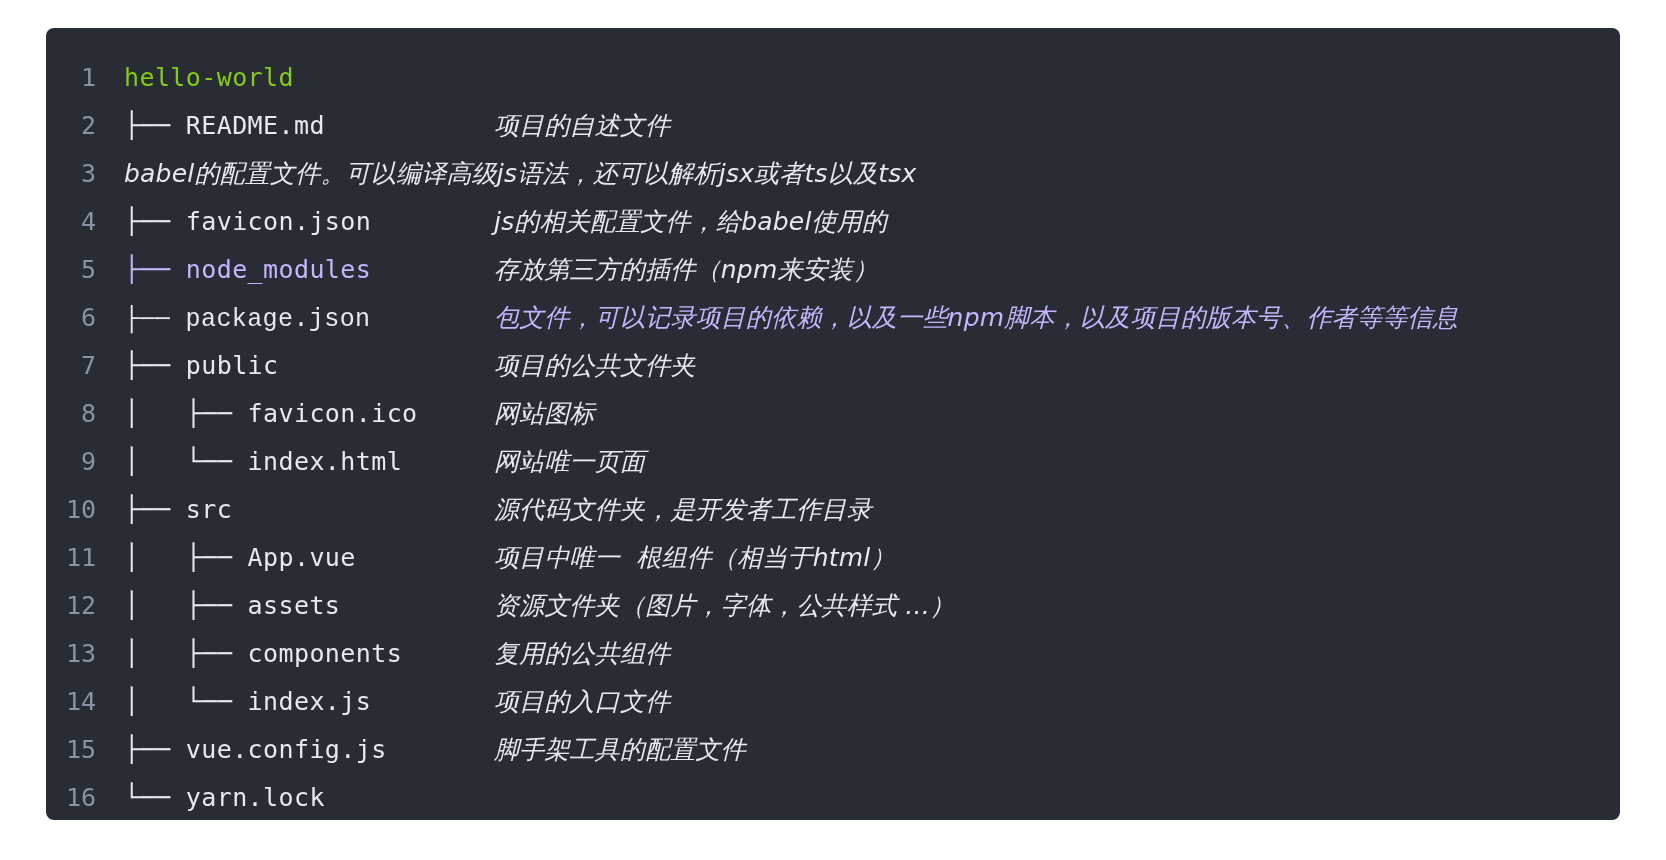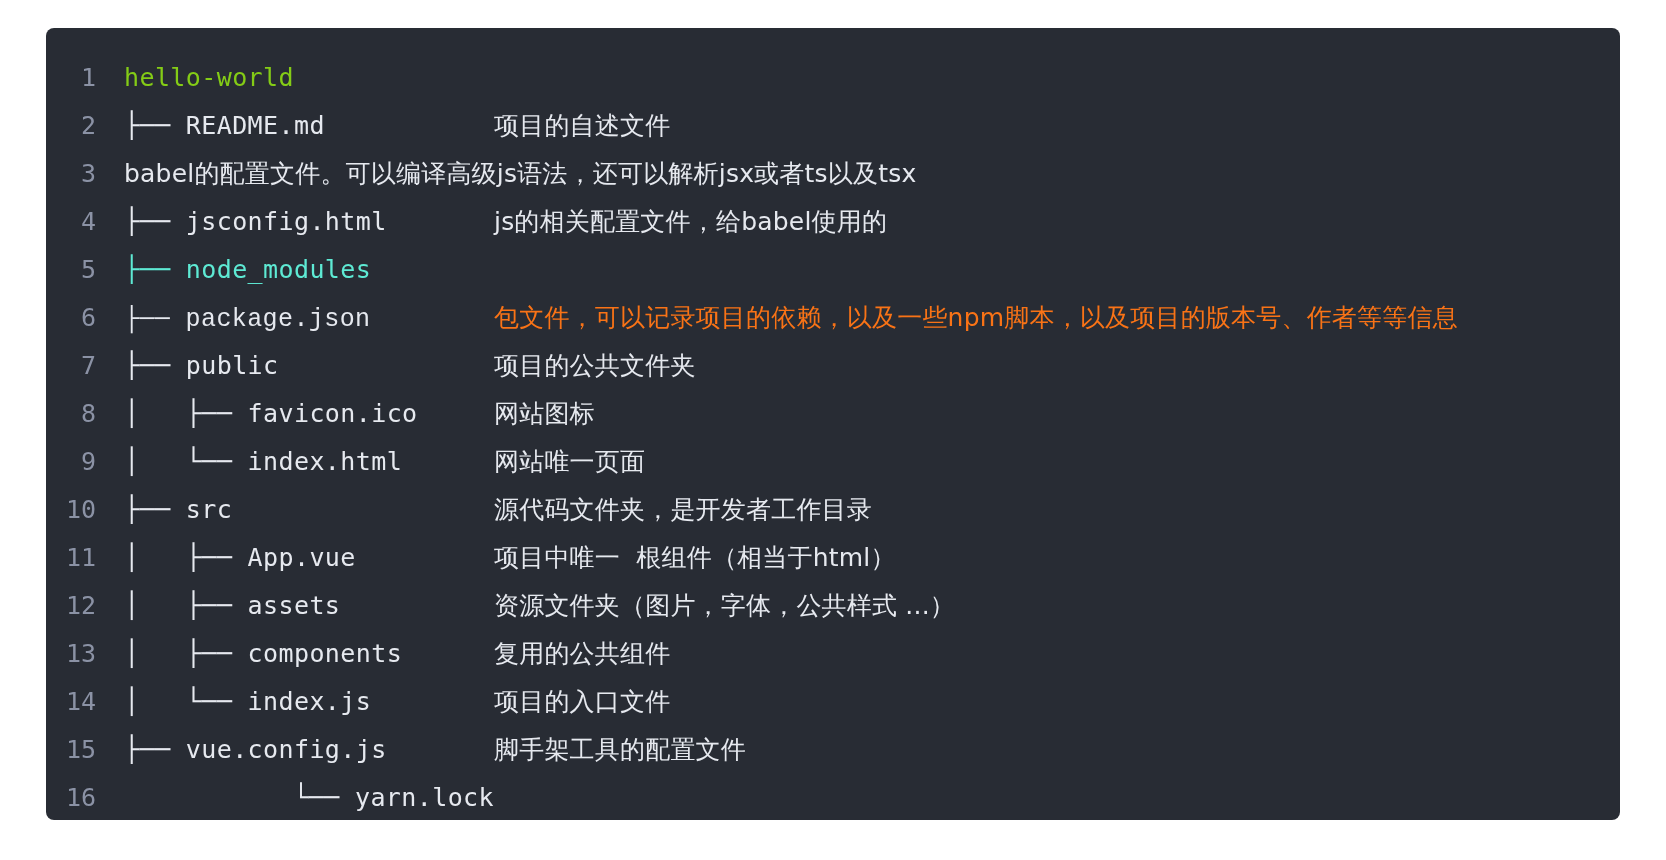--- a/index.html
+++ b/index.html
@@ -51,37 +51,38 @@
     color: #e6e9ef;
     font-size: 25px;
     font-family: "DejaVu Sans Mono", "Liberation Mono", monospace;
     letter-spacing: 0.4px;
   }
   .desc {
     color: #e6e9ef;
     font-size: 25px;
     font-family: "DejaVu Sans", "Liberation Sans", sans-serif;
     letter-spacing: 0.2px;
+    font-style: italic;
   }
 </style>
 </head>
 <body>
 
 <div id="root">
   <div class="code-block" id="code-block" style="background: rgb(40, 44, 52);">
       <div class="code-line"><span class="ln" style="color: rgb(139, 146, 165);">1</span><span class="tree" style="color: #84cc16;">hello-world</span><span class="desc" style="color: rgb(230, 233, 239);"></span></div>
       <div class="code-line"><span class="ln" style="color: rgb(139, 146, 165);">2</span><span class="tree" style="color: rgb(230, 233, 239);">├── README.md</span><span class="desc" style="color: rgb(230, 233, 239);">项目的自述文件</span></div>
       <div class="code-line"><span class="ln" style="color: rgb(139, 146, 165);">3</span><span class="desc" style="color: rgb(230, 233, 239);">babel的配置文件。可以编译高级js语法，还可以解析jsx或者ts以及tsx</span></div>
-      <div class="code-line"><span class="ln" style="color: rgb(139, 146, 165);">4</span><span class="tree" style="color: rgb(230, 233, 239);">├── jsconfig.html</span><span class="desc" style="color: rgb(230, 233, 239);">js的相关配置文件，给babel使用的</span></div>
-      <div class="code-line"><span class="ln" style="color: rgb(139, 146, 165);">5</span><span class="tree" style="color: #5eead4;">├── node_modules</span></div>
-      <div class="code-line"><span class="ln" style="color: rgb(139, 146, 165);">6</span><span class="tree" style="color: rgb(230, 233, 239); font-family: Liberation Mono, monospace;">├── package.json</span><span class="desc" style="color: #f97316;">包文件，可以记录项目的依赖，以及一些npm脚本，以及项目的版本号、作者等等信息</span></div>
+      <div class="code-line"><span class="ln" style="color: rgb(139, 146, 165);">4</span><span class="tree" style="color: rgb(230, 233, 239);">├── favicon.json</span><span class="desc" style="color: rgb(230, 233, 239);">js的相关配置文件，给babel使用的</span></div>
+      <div class="code-line"><span class="ln" style="color: rgb(139, 146, 165);">5</span><span class="tree" style="color: #c4b5fd;">├── node_modules</span><span class="desc" style="color: rgb(230, 233, 239);">存放第三方的插件（npm来安装）</span></div>
+      <div class="code-line"><span class="ln" style="color: rgb(139, 146, 165);">6</span><span class="tree" style="color: rgb(230, 233, 239); font-family: Liberation Mono, monospace;">├── package.json</span><span class="desc" style="color: #c4b5fd;">包文件，可以记录项目的依赖，以及一些npm脚本，以及项目的版本号、作者等等信息</span></div>
       <div class="code-line"><span class="ln" style="color: rgb(139, 146, 165);">7</span><span class="tree" style="color: rgb(230, 233, 239);">├── public</span><span class="desc" style="color: rgb(230, 233, 239);">项目的公共文件夹</span></div>
       <div class="code-line"><span class="ln" style="color: rgb(139, 146, 165);">8</span><span class="tree" style="color: rgb(230, 233, 239);">│   ├── favicon.ico</span><span class="desc" style="color: rgb(230, 233, 239);">网站图标</span></div>
       <div class="code-line"><span class="ln" style="color: rgb(139, 146, 165);">9</span><span class="tree" style="color: rgb(230, 233, 239);">│   └── index.html</span><span class="desc" style="color: rgb(230, 233, 239);">网站唯一页面</span></div>
       <div class="code-line"><span class="ln" style="color: rgb(139, 146, 165);">10</span><span class="tree" style="color: rgb(230, 233, 239);">├── src</span><span class="desc" style="color: rgb(230, 233, 239);">源代码文件夹，是开发者工作目录</span></div>
       <div class="code-line"><span class="ln" style="color: rgb(139, 146, 165);">11</span><span class="tree" style="color: rgb(230, 233, 239);">│   ├── App.vue</span><span class="desc" style="color: rgb(230, 233, 239);">项目中唯一  根组件（相当于html）</span></div>
       <div class="code-line"><span class="ln" style="color: rgb(139, 146, 165);">12</span><span class="tree" style="color: rgb(230, 233, 239);">│   ├── assets</span><span class="desc" style="color: rgb(230, 233, 239);">资源文件夹（图片，字体，公共样式 ...）</span></div>
       <div class="code-line"><span class="ln" style="color: rgb(139, 146, 165);">13</span><span class="tree" style="color: rgb(230, 233, 239);">│   ├── components</span><span class="desc" style="color: rgb(230, 233, 239);">复用的公共组件</span></div>
       <div class="code-line"><span class="ln" style="color: rgb(139, 146, 165);">14</span><span class="tree" style="color: rgb(230, 233, 239);">│   └── index.js</span><span class="desc" style="color: rgb(230, 233, 239);">项目的入口文件</span></div>
       <div class="code-line"><span class="ln" style="color: rgb(139, 146, 165);">15</span><span class="tree" style="color: rgb(230, 233, 239);">├── vue.config.js</span><span class="desc" style="color: rgb(230, 233, 239);">脚手架工具的配置文件</span></div>
-      <div class="code-line"><span class="ln" style="color: rgb(139, 146, 165);">16</span><span class="tree" style="color: rgb(230, 233, 239); text-align: right;">└── yarn.lock</span></div>
+      <div class="code-line"><span class="ln" style="color: rgb(139, 146, 165);">16</span><span class="tree" style="color: rgb(230, 233, 239);">└── yarn.lock</span></div>
     </div>
 </div>
 
 </body></html>

